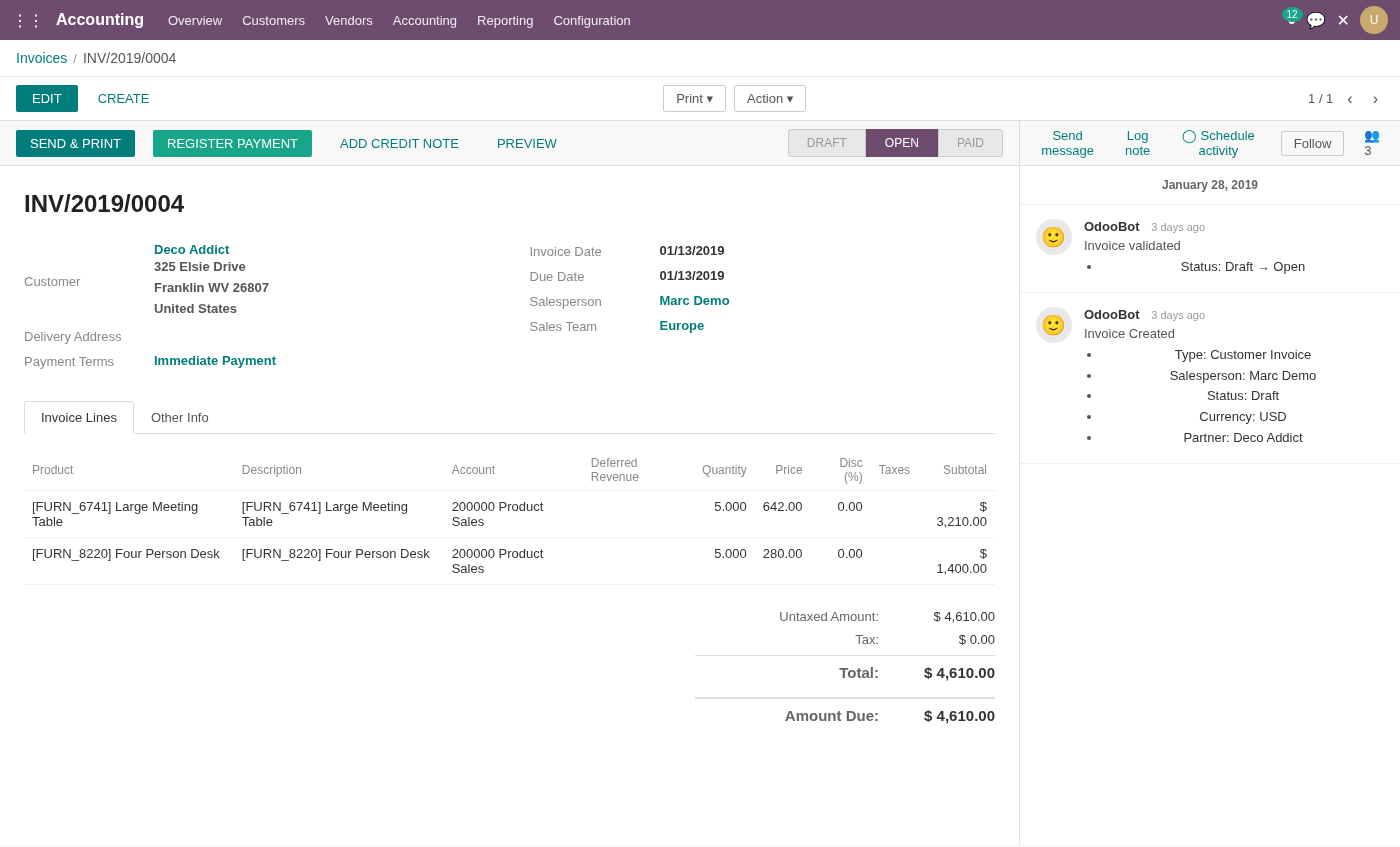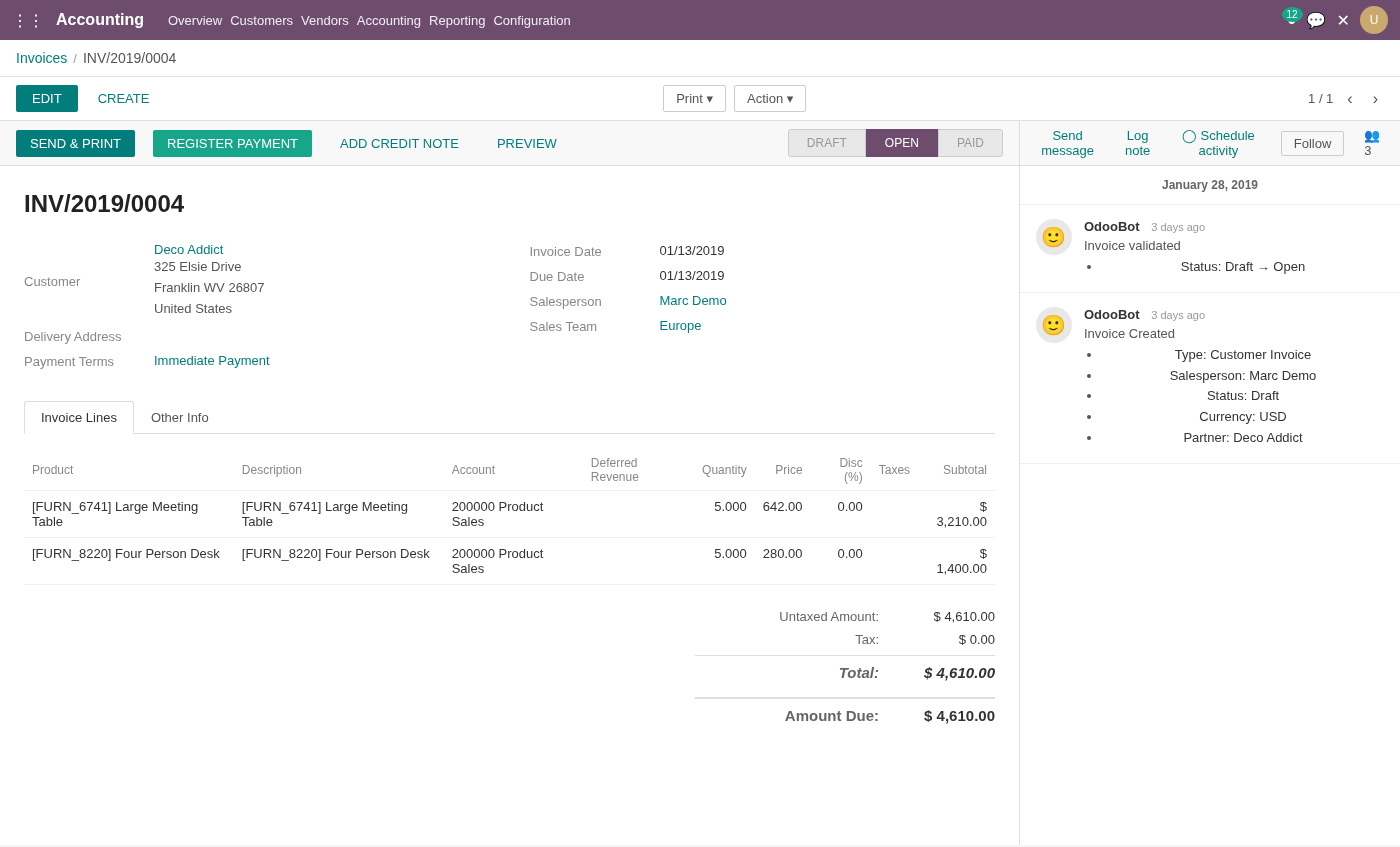--- a/index.html
+++ b/index.html
@@ -9,21 +9,21 @@
     .topnav {
       background: #6d4c6e;
       display: flex;
       align-items: center;
       padding: 0 12px;
       height: 40px;
       color: #fff;
     }
     .topnav-grid-icon { margin-right: 12px; cursor: pointer; font-size: 16px; }
     .topnav-brand { font-size: 16px; font-weight: bold; margin-right: 24px; }
-    .topnav-menu { display: flex; gap: 8px; flex: 1; }
+    .topnav-menu { display: flex; gap: 20px; flex: 1; }
     .topnav-menu a { color: #fff; text-decoration: none; font-size: 13px; opacity: 0.9; }
     .topnav-right { display: flex; align-items: center; gap: 10px; }
     .topnav-right .badge { background: #17a689; border-radius: 50%; font-size: 10px; padding: 2px 5px; color: #fff; }
     .topnav-icon { color: #fff; font-size: 16px; cursor: pointer; }
     .topnav-avatar { width: 28px; height: 28px; border-radius: 50%; background: #c9a96e; display: flex; align-items: center; justify-content: center; color: #fff; font-size: 12px; cursor: pointer; }
 
     
     .breadcrumb-bar {
       background: #fff;
       padding: 10px 16px;
@@ -108,42 +108,42 @@
 
     
     .invoice-number { font-size: 24px; font-weight: bold; margin-bottom: 24px; color: #222; }
 
     .invoice-fields { display: flex; gap: 40px; margin-bottom: 24px; }
     .fields-left { flex: 1; }
     .fields-right { flex: 1; }
 
     .field-row { display: flex; margin-bottom: 8px; align-items: center; }
     .field-label { color: #888; font-size: 13px; min-width: 130px; flex-shrink: 0; padding-top: 2px; }
-    .field-value { color: #333; font-size: 13px; }
+    .field-value { color: #333; font-size: 13px; font-weight: bold; }
     .field-value a { color: #017e7c; text-decoration: none; }
     .field-value .address { color: #555; font-size: 13px; line-height: 1.6; }
 
     
     .tabs { display: flex; border-bottom: 1px solid #ddd; margin-bottom: 16px; }
     .tab { padding: 8px 16px; cursor: pointer; font-size: 13px; color: #555; border: 1px solid transparent; margin-bottom: -1px; }
     .tab.active { border: 1px solid #ddd; border-bottom: 1px solid #fff; color: #333; background: #fff; border-radius: 3px 3px 0 0; }
 
     
     .invoice-table { width: 100%; border-collapse: collapse; font-size: 13px; }
     .invoice-table th { text-align: left; padding: 6px 8px; color: #888; font-weight: normal; border-bottom: 1px solid #eee; font-size: 12px; }
     .invoice-table td { padding: 8px 8px; border-bottom: 1px solid #f0f0f0; vertical-align: top; color: #333; }
     .invoice-table th.right, .invoice-table td.right { text-align: right; }
 
     
     .totals-section { margin-top: 20px; display: flex; justify-content: flex-end; }
     .totals-table { font-size: 13px; width: 300px; }
     .totals-row { display: flex; justify-content: space-between; padding: 4px 0; }
     .totals-row .label { color: #666; text-align: right; flex: 1; padding-right: 16px; }
     .totals-row .value { min-width: 100px; text-align: right; color: #333; }
-    .totals-row.total-line { font-size: 15px; font-weight: bold; border-top: 1px solid #ddd; padding-top: 8px; margin-top: 4px; font-style: italic; }
+    .totals-row.total-line { font-size: 15px; font-weight: bold; border-top: 1px solid #ddd; padding-top: 8px; margin-top: 4px; }
     .totals-row.amount-due { font-size: 15px; font-weight: bold; margin-top: 12px; border-top: 2px solid #ddd; padding-top: 8px; }
 
     
     .chatter-date-header { text-align: center; padding: 12px 0; color: #666; font-size: 12px; font-weight: bold; border-bottom: 1px solid #eee; }
     .chatter-message { padding: 14px 16px; border-bottom: 1px solid #f0f0f0; display: flex; gap: 12px; }
     .chatter-avatar { width: 36px; height: 36px; border-radius: 50%; background: #e8e8e8; display: flex; align-items: center; justify-content: center; flex-shrink: 0; font-size: 20px; }
     .chatter-body { flex: 1; }
     .chatter-author { font-weight: bold; font-size: 13px; color: #333; }
     .chatter-time { color: #999; font-size: 11px; margin-left: 8px; }
     .chatter-text { color: #555; font-size: 13px; margin-top: 4px; }

